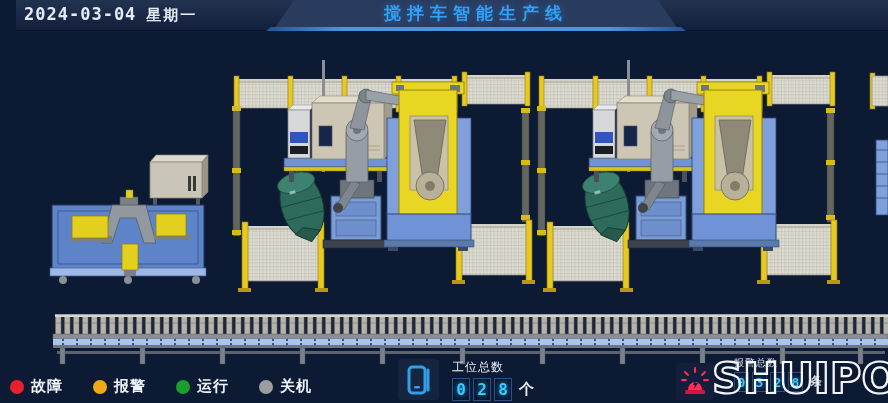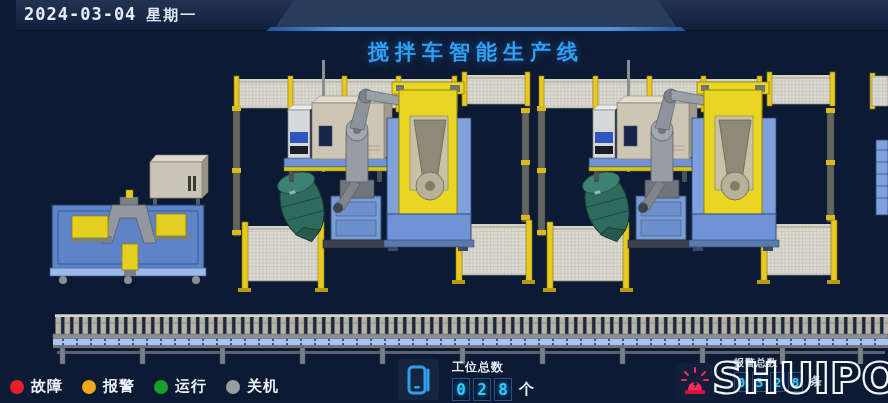--- a/index.html
+++ b/index.html
@@ -34,43 +34,42 @@
   .date-block{left:8px;}
   .weekday{font-family:"DejaVu Sans","Liberation Sans",sans-serif;font-size:15px;margin-left:10px;letter-spacing:2px;}
   .clock{
     position:absolute;right:8px;top:3px;
     font-family:"DejaVu Sans Mono","Liberation Mono",monospace;
     font-weight:bold;font-size:21px;color:#2bcdf2;letter-spacing:1px;
     text-shadow:0 0 6px rgba(40,190,250,.55);
   }
   .page-title{
     position:absolute;left:50%;top:2px;transform:translateX(-50%);
-    font-size:21px;font-weight:bold;color:#2fa2f8;letter-spacing:6px;white-space:nowrap;
+    font-size:17px;font-weight:bold;color:#2fa2f8;letter-spacing:6px;white-space:nowrap;
     text-shadow:0 0 8px rgba(47,130,230,.5);
-    margin-top:36px;
   }
   
   .scene{position:absolute;left:0;top:0;width:888px;height:403px;}
   
   .legend{
-    position:absolute;left:10px;top:377px;display:flex;gap:19px;align-items:center;
+    position:absolute;left:10px;top:377px;display:flex;gap:30px;align-items:center;
   }
   .chip{display:flex;align-items:center;gap:7px;}
   .dot{width:14px;height:14px;border-radius:50%;display:inline-block;}
   .chip-label{font-size:15px;font-weight:bold;color:#eef3fa;letter-spacing:1px;}
   .icon-tile{
     position:absolute;display:flex;align-items:center;justify-content:center;
     background:#16253f;border-radius:3px;
   }
   .station-tile{left:398px;top:359px;width:41px;height:41px;}
   .alarm-tile{left:676px;top:363px;width:38px;height:37px;background:#131f3a;}
   .counter{position:absolute;}
   .station-counter{left:452px;top:359px;}
   .alarm-counter{left:734px;top:356px;z-index:1;}
-  .counter-label{font-size:12px;color:#e6edf8;letter-spacing:1px;font-weight:bold;}
+  .counter-label{font-size:12px;color:#e6edf8;letter-spacing:1px;}
   .alarm-counter .counter-label{font-size:10px;color:#d9e0ea;}
   .digit-row{display:flex;align-items:flex-end;gap:3px;margin-top:2px;}
   .digit-box{
     width:16px;height:21px;background:#071631;border:1px solid #2b5088;
     display:flex;align-items:center;justify-content:center;
     font-family:"DejaVu Sans Mono","Liberation Mono",monospace;
     font-weight:bold;font-size:16px;color:#39c9ff;
     text-shadow:0 0 6px rgba(45,195,255,.85);
   }
   .alarm-counter .digit-box{width:13px;height:18px;font-size:13px;}

